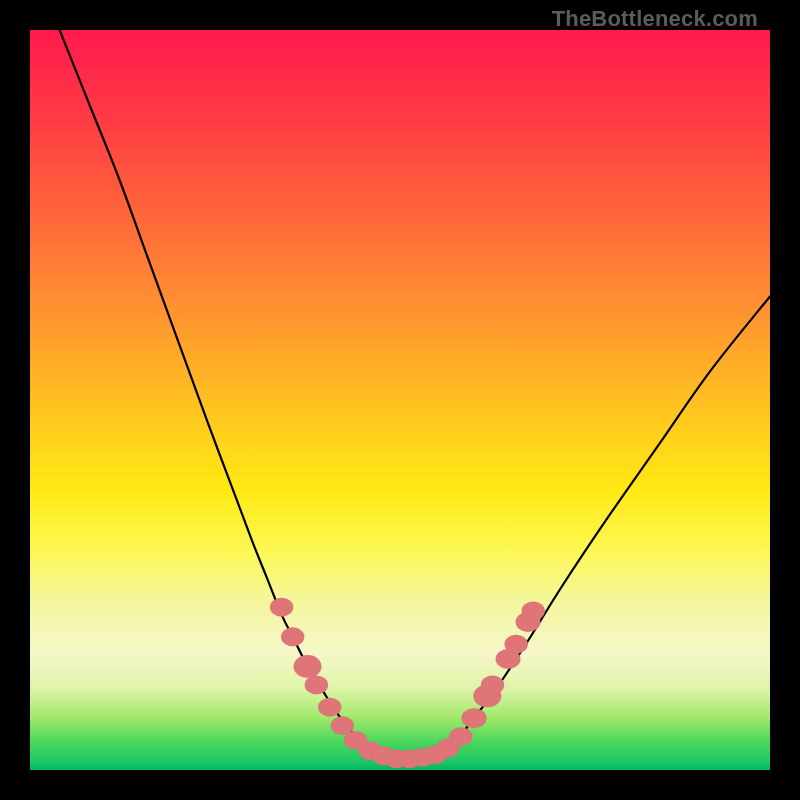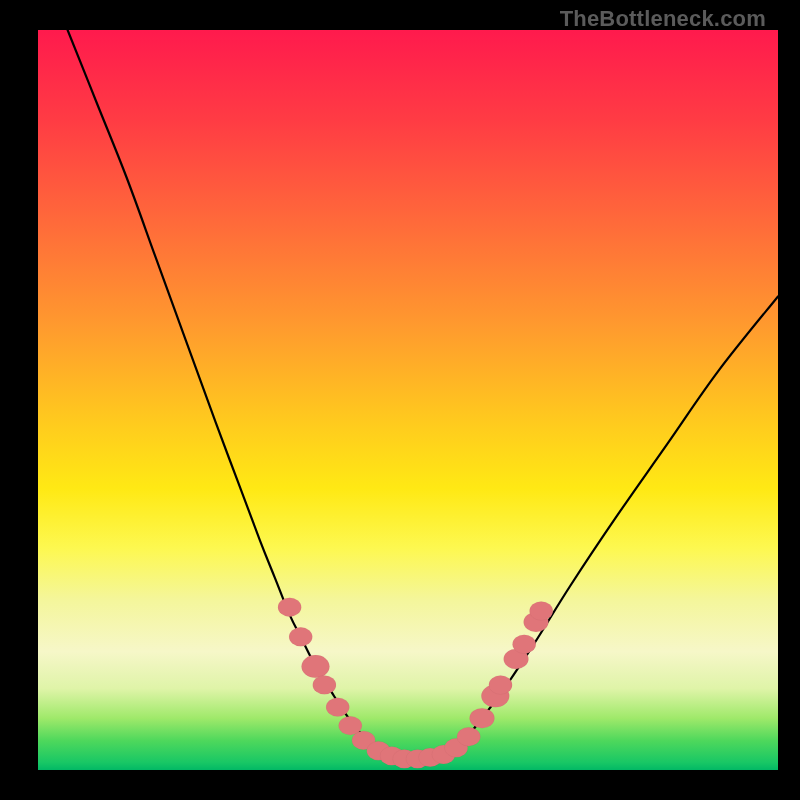--- a/index.html
+++ b/index.html
@@ -10,21 +10,20 @@
     overflow: hidden;
     background: #000;
     font-family: Arial, Helvetica, sans-serif;
   }
   .frame {
     position: relative;
     width: 772px;
     height: 800px;
     background: #000;
     box-sizing: border-box;
-    margin-left: 8px;
   }
   .plot {
     position: absolute;
     left: 30px;
     top: 30px;
     width: 740px;
     height: 740px;
     overflow: hidden;
   }
   .gradient {

